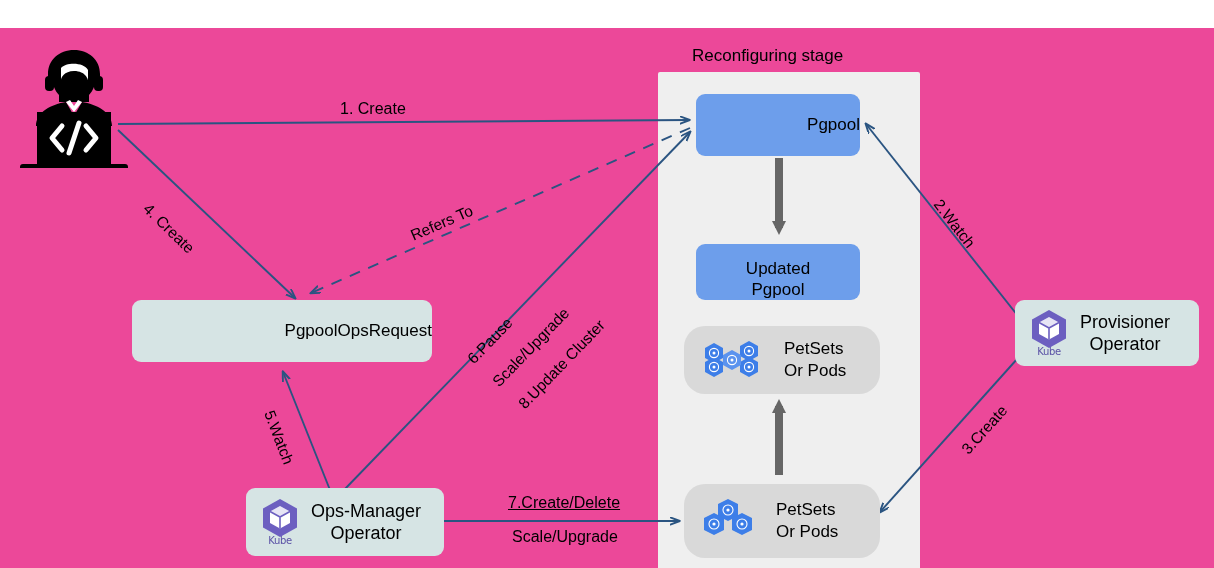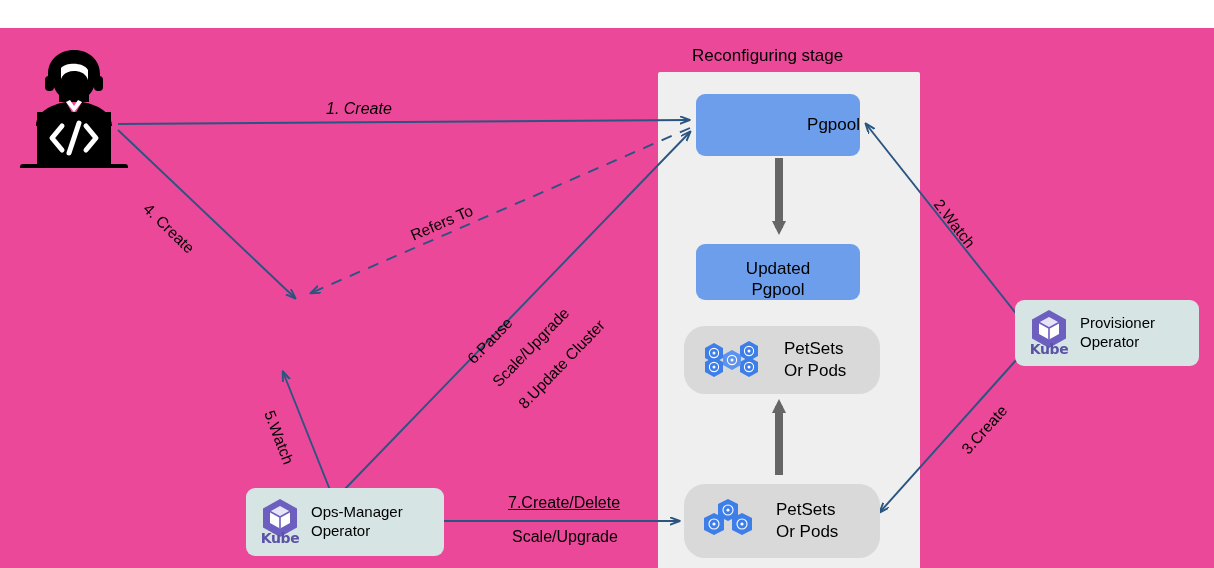--- a/index.html
+++ b/index.html
@@ -11,32 +11,32 @@
   .node{position:absolute;box-sizing:border-box;display:flex;align-items:center;justify-content:flex-end;text-align:center;}
 
   .stage-box{background:#efefef;border-radius:2px;}
   .stage-title{position:absolute;font-size:17px;color:#000;font-weight:400;white-space:nowrap;}
 
   .blue-box{background:#6d9eeb;border-radius:9px;color:#000;font-size:17px;line-height:1.25;}
   .grey-box{background:#d9d9d9;border-radius:21px;color:#000;font-size:17px;line-height:1.25;}
   .teal-box{background:#d6e4e4;border-radius:9px;color:#000;font-size:17px;line-height:1.25;}
 
   .op-box{justify-content:flex-start;padding-left:12px;gap:9px;}
-  .op-label{font-size:15px;line-height:1.25;text-align:left;color:#000;}
+  .op-label{font-size:18px;line-height:1.25;text-align:center;color:#000;}
 
   .petset-box{justify-content:flex-start;padding-left:16px;gap:12px;}
   .petset-label{font-size:17px;line-height:1.3;text-align:left;}
 
   .edge-label{position:absolute;font-size:15.5px;color:#000;white-space:nowrap;transform-origin:0 0;}
   .edge-label.plain{font-size:16px;}
 
   .dev-icon{position:absolute;}
 
   .kube-logo{width:44px;height:50px;position:relative;flex:0 0 auto;}
-  .kube-word{position:absolute;left:0;bottom:0;width:44px;text-align:center;font-family:"DejaVu Sans",sans-serif;font-size:14px;font-weight:700;color:#5b52a6;letter-spacing:-0.4px;}
+  .kube-word{position:absolute;left:0;bottom:0;width:44px;text-align:center;font-family:"DejaVu Sans",sans-serif;font-size:10px;font-weight:400;color:#5b52a6;letter-spacing:-0.4px;}
 
   .hexwrap{position:relative;width:64px;height:46px;flex:0 0 auto;}
   .hexwrap.five{width:72px;height:48px;}
 </style>
 </head>
 <body>
 
 <div id="canvas">
 
   <div class="node stage-box" style="left:658px;top:44px;width:262px;height:498px;"></div>
@@ -89,20 +89,23 @@
       <path d="M23,72 L97,72 L97,124 L23,124 Z" fill="#000"></path>
 
       <path d="M48,86 L38,98 L48,110" fill="none" stroke="#fff" stroke-width="5" stroke-linecap="round" stroke-linejoin="round"></path>
       <path d="M72,86 L82,98 L72,110" fill="none" stroke="#fff" stroke-width="5" stroke-linecap="round" stroke-linejoin="round"></path>
       <path d="M65,83 L55,113" fill="none" stroke="#fff" stroke-width="5" stroke-linecap="round"></path>
 
       <rect x="6" y="124" width="108" height="10" rx="3" fill="#000"></rect>
     </svg>
   </div>
 
+  <div class="node teal-box" style="left:132px;top:272px;width:300px;height:62px;">
+    <span>PgpoolOpsRequest</span>
+  </div>
 
   <div class="node blue-box" style="left:696px;top:66px;width:164px;height:62px;">
     <span>Pgpool</span>
   </div>
 
   <div class="node blue-box" style="left:696px;top:216px;width:164px;height:56px;flex-direction:column;">
     <span>Updated</span>
     <span>Pgpool</span>
   </div>
 
@@ -189,21 +192,21 @@
         <path d="M22,20 L22,31.5 M22,20 L12,14.5 M22,20 L32,14.5" stroke="#6c5fc0" stroke-width="1.6" fill="none"></path>
       </svg>
       <div class="kube-word">Kube</div>
     </div>
     <div class="op-label">
       <div>Ops-Manager</div>
       <div>Operator</div>
     </div>
   </div>
 
-  <div class="edge-label plain" style="left:326px;top:72px;font-style:italic;">1. Create</div>
+  <div class="edge-label plain" style="left:340px;top:72px;">1. Create</div>
 
   <div class="edge-label" style="left:152px;top:172px;transform:rotate(44deg);">4. Create</div>
 
   <div class="edge-label" style="left:408px;top:200px;transform:rotate(-23.5deg);">Refers To</div>
 
   <div class="edge-label" style="left:277px;top:380px;transform:rotate(69deg);">5.Watch</div>
 
   <div class="edge-label" style="left:464px;top:327px;transform:rotate(-46deg);">6.Pause</div>
 
   <div class="edge-label" style="left:489px;top:350px;transform:rotate(-46deg);">Scale/Upgrade</div>

